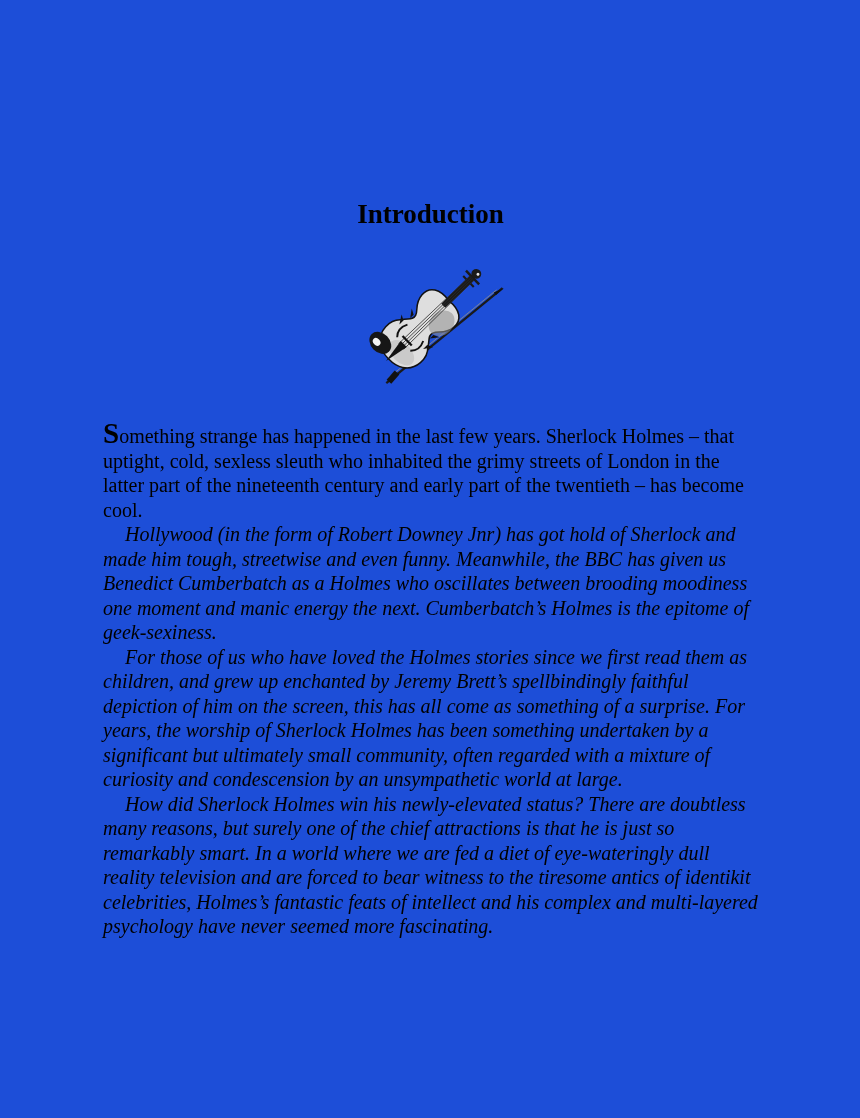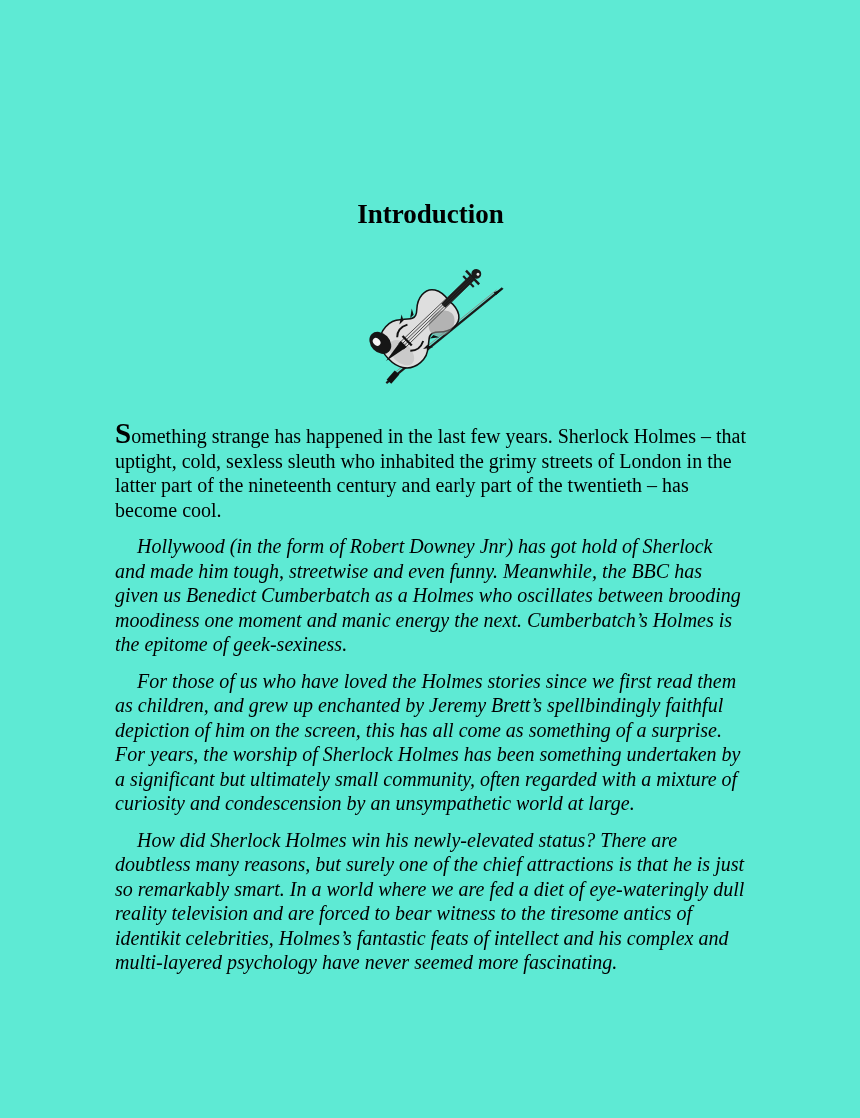--- a/index.html
+++ b/index.html
@@ -12,21 +12,21 @@
     height: 1118px;
     overflow: hidden;
     font-family: "Liberation Serif", serif;
     color: #000000;
   }
   .page {
     box-sizing: border-box;
     width: 860px;
     height: 1118px;
     padding: 198px 102px 0 103px;
-    background: #5eead4;
+    background: #1d4ed8;
   }
   .chapter-title {
     margin: 0;
     text-align: center;
     font-family: "Liberation Serif", serif;
     font-size: 27px;
     font-weight: bold;
     line-height: 32px;
     color: #000000;
   }
@@ -37,21 +37,21 @@
   }
   .body-text {
     margin-top: 16px;
     width: 655px;
     font-size: 20px;
     line-height: 24.5px;
     color: #000000;
     text-align: left;
   }
   .body-text p {
-    margin: 12px;
+    margin: 0;
     padding: 0;
   }
   .body-text p.ind {
     text-indent: 22px;
     font-style: italic;
   }
   .initial {
     font-size: 29px;
     font-weight: bold;
     line-height: 1px;

